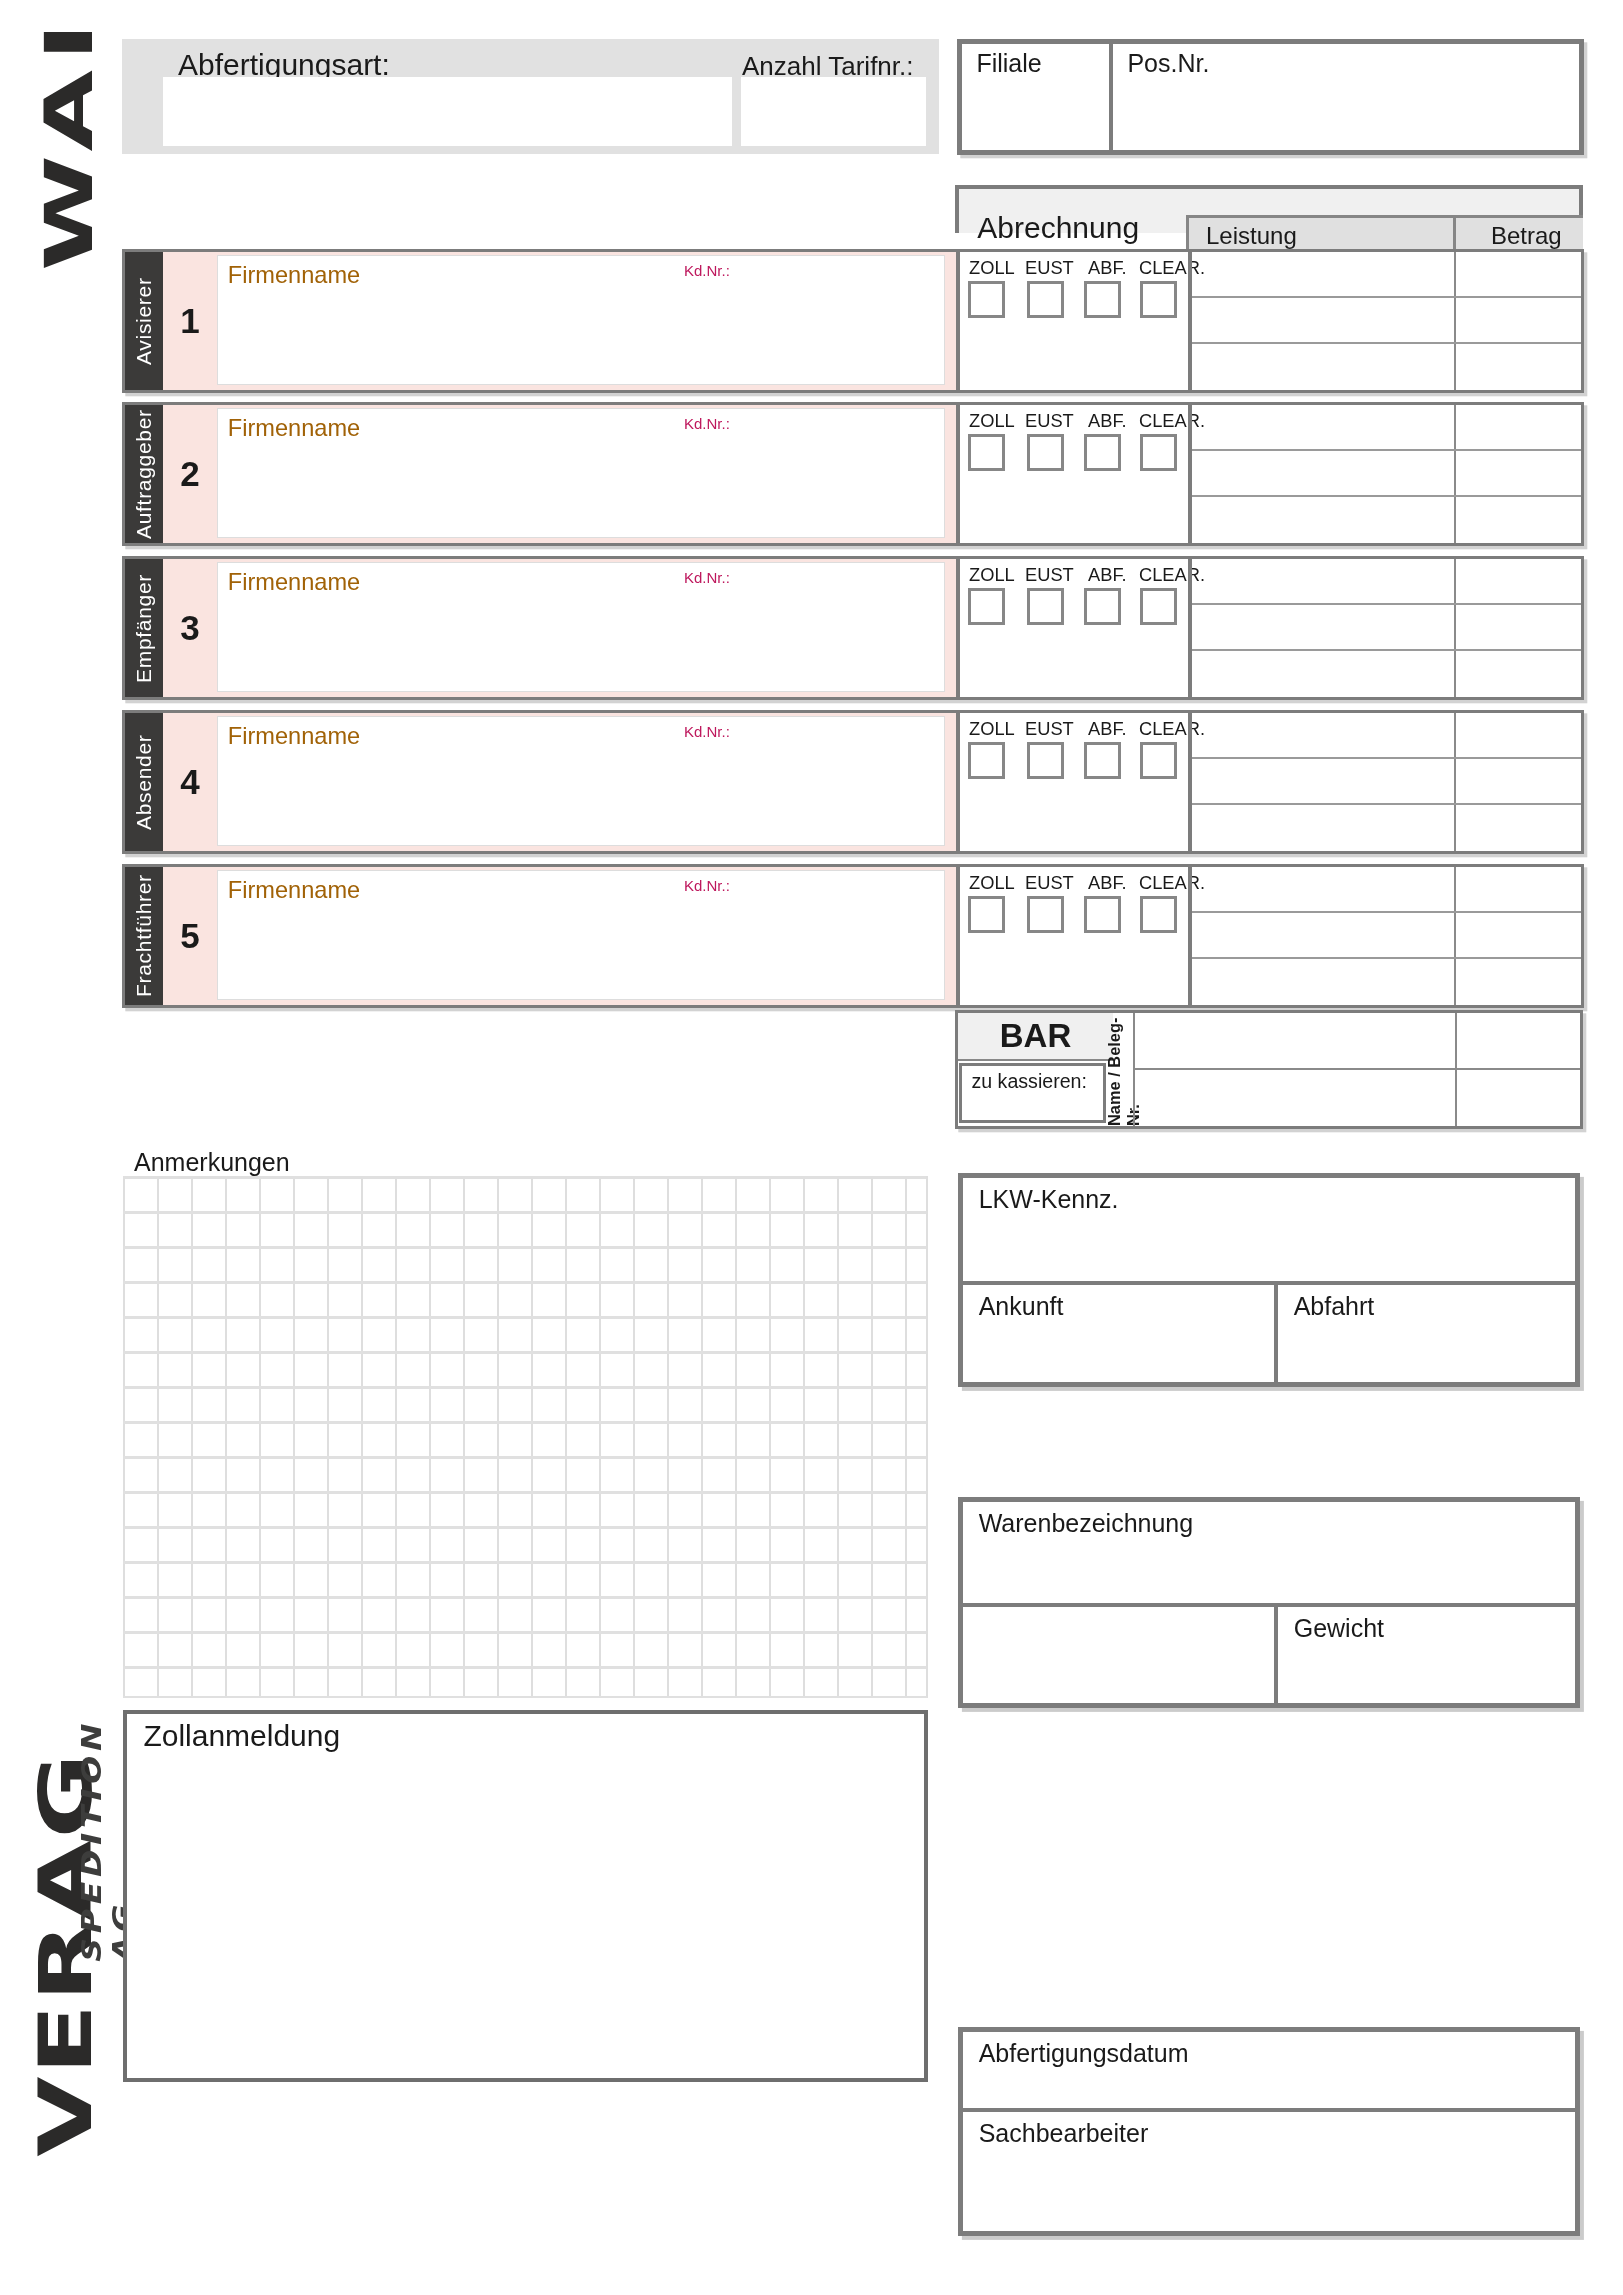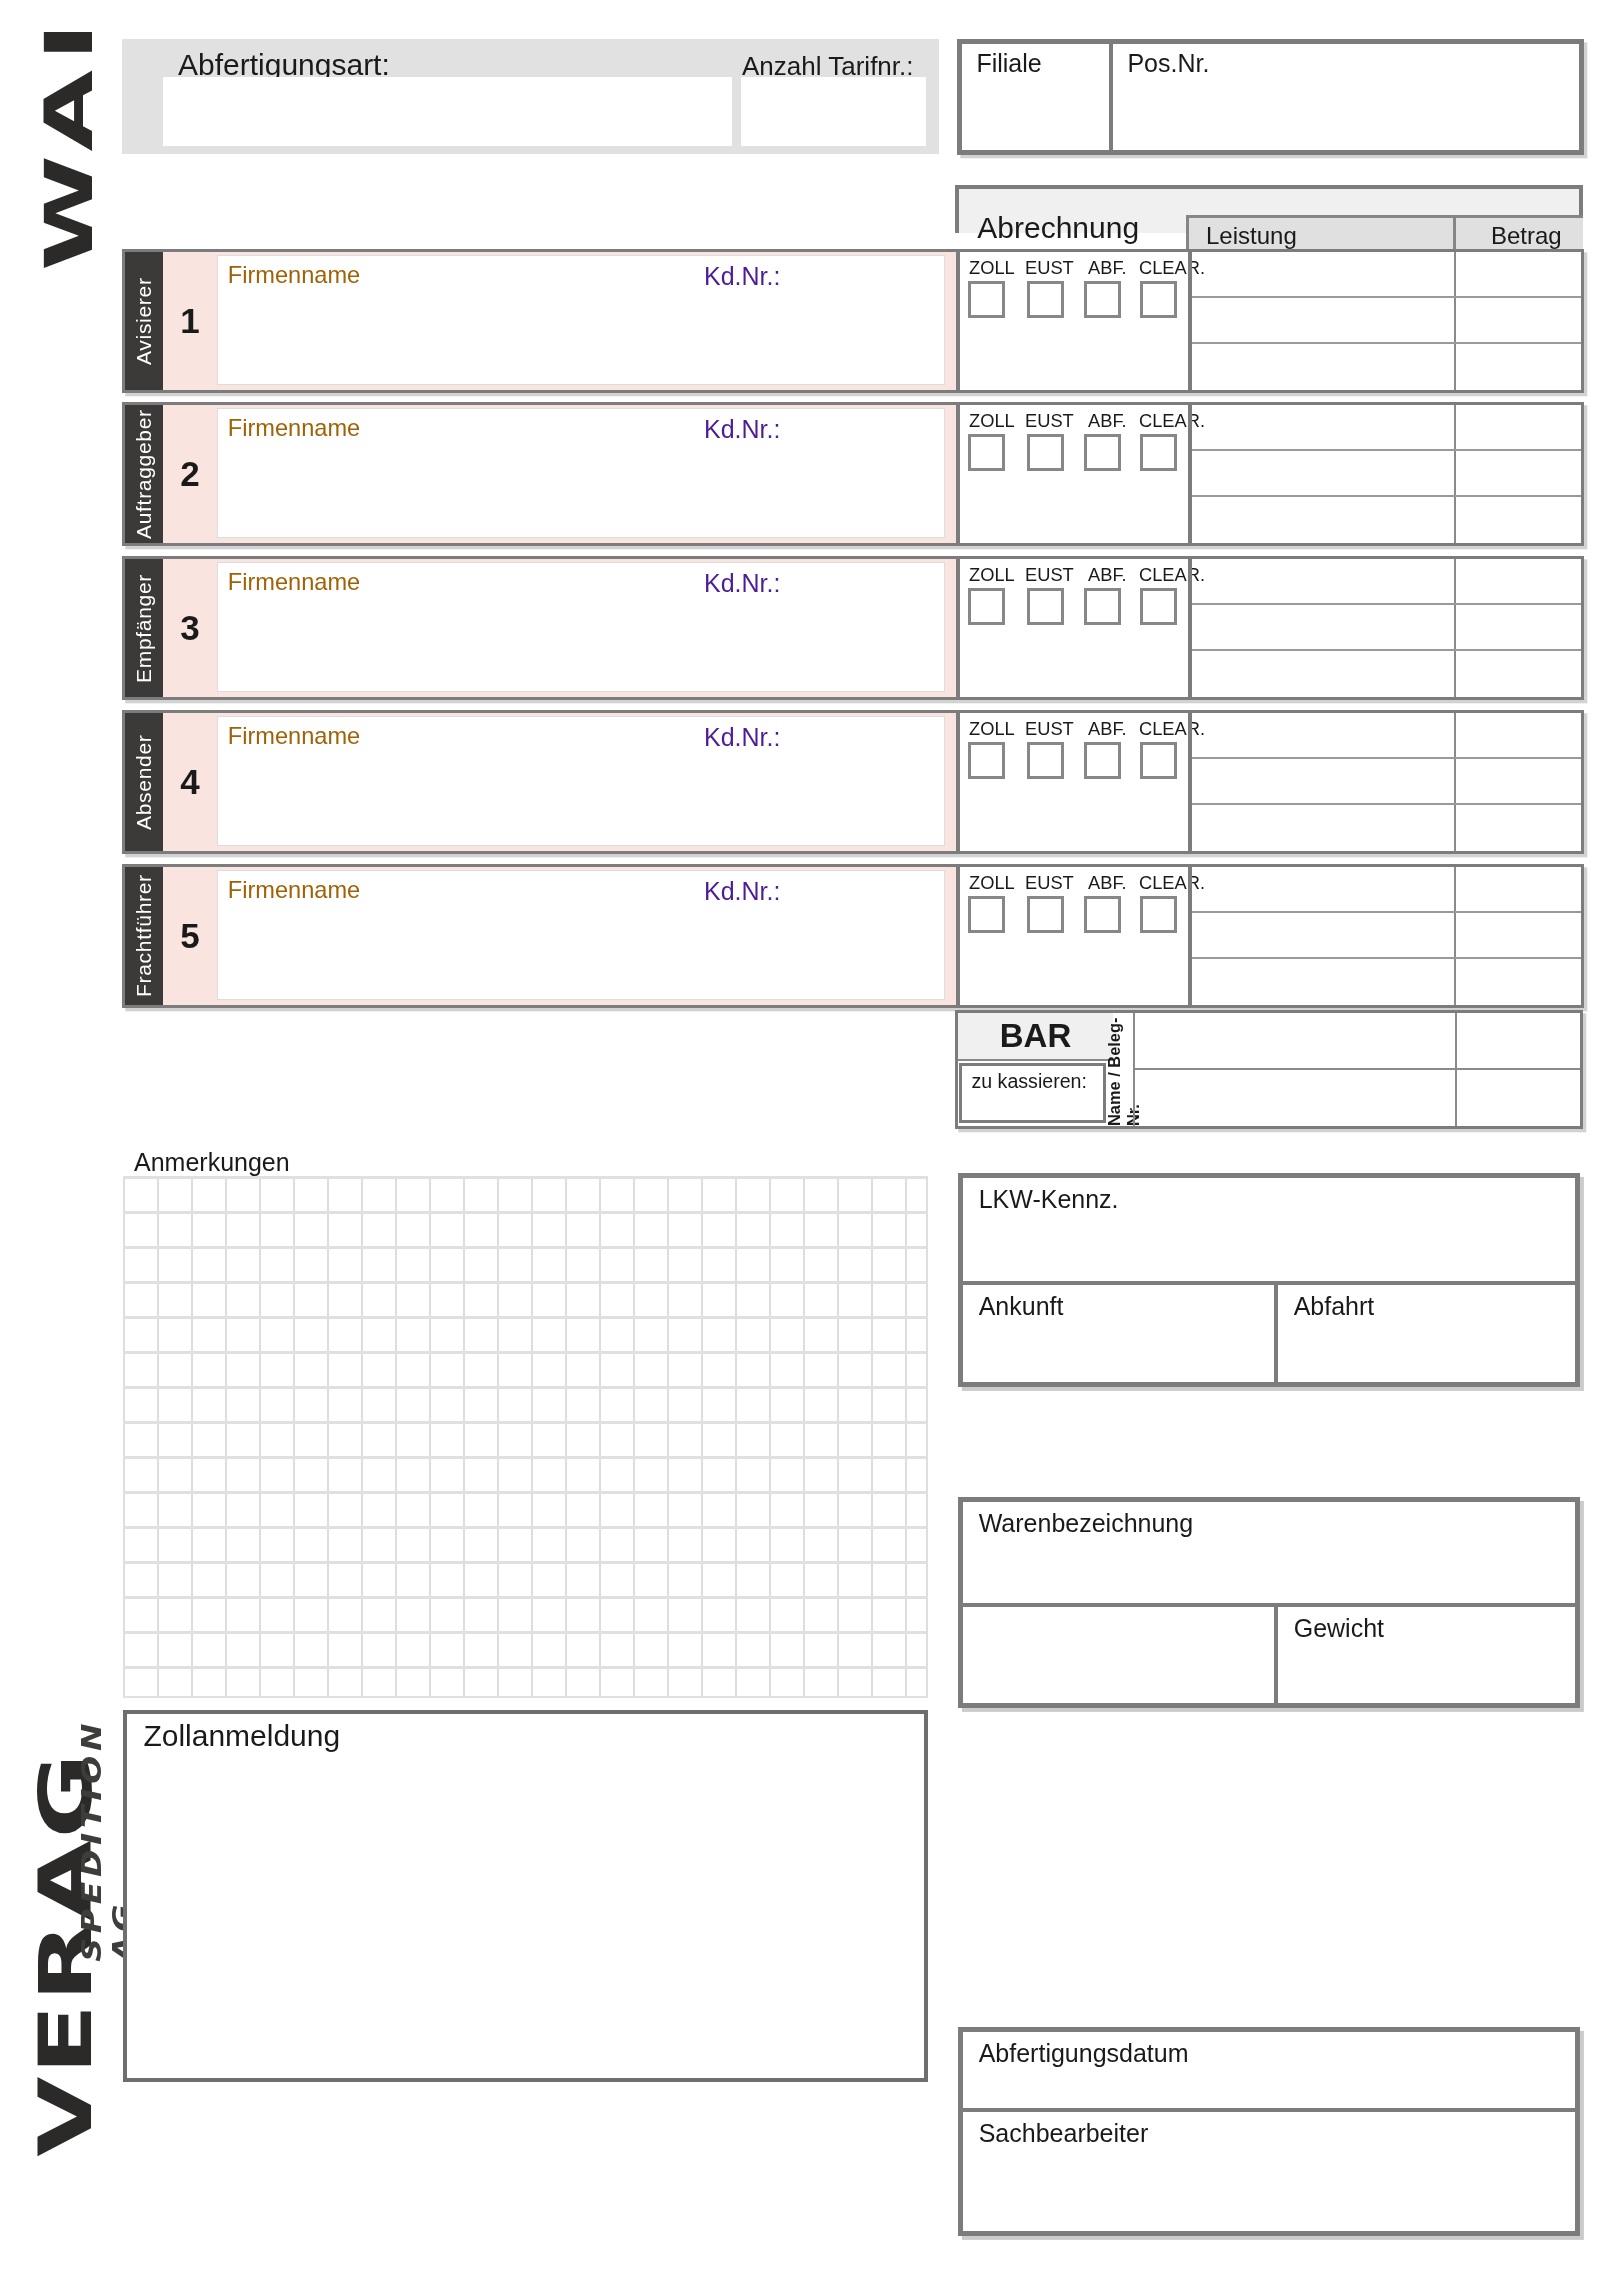--- a/index.html
+++ b/index.html
@@ -61,21 +61,21 @@
   .party-row{left:122px;width:1462px;height:144px;border:3.9px solid var(--border-gray);background:#fff;
     box-shadow:3.3px 3.3px 0 rgba(125,125,125,.35);}
   .row-inner{position:absolute;inset:0;}
   .tab{position:absolute;left:0;top:0;width:38px;height:100%;background:var(--tab-dark);
     color:#fff;font-size:21px;letter-spacing:0.7px;}
   .pinkzone{position:absolute;left:38px;top:0;width:793px;height:100%;background:var(--accent-pink);}
   .party-num{position:absolute;left:39px;top:0;width:52px;height:100%;display:flex;align-items:center;
     justify-content:center;font-size:35px;font-weight:bold;}
   .namebox{position:absolute;left:92px;top:2.6px;width:728px;height:130px;background:#fff;border:1.3px solid #ddd;}
   .firmenname-label{position:absolute;left:9.8px;top:6.5px;font-size:23.6px;color:#a16207;}
-  .kdnr-label{position:absolute;left:486px;top:6.5px;font-size:25px;color:#4c1d95;}
+  .kdnr-label{position:absolute;left:466px;top:6.5px;font-size:15px;color:#be185d;}
   .zone-divider{position:absolute;left:831px;top:0;width:3.9px;height:100%;background:var(--border-gray);}
   .cb-label{position:absolute;top:5.2px;font-size:18.3px;}
   .cb-z{left:844px}.cb-e{left:900px}.cb-a{left:963px}.cb-c{left:1014px}
   .checkbox{position:absolute;top:29px;width:37px;height:37px;border:3.9px solid #878787;background:#fff;}
   .bx-z{left:843px}.bx-e{left:902px}.bx-a{left:959px}.bx-c{left:1015px}
   .l-divider{position:absolute;left:1063px;top:0;width:3.9px;height:100%;background:var(--border-gray);}
   .b-divider{position:absolute;left:1329px;top:0;width:2px;height:100%;background:#8a8a8a;}
   .hline{position:absolute;left:1067px;right:0;height:2px;background:var(--line-gray);}
   .hl1{top:44px}.hl2{top:90px}
   .lcell{position:absolute;left:1069px;width:258px;height:42px;}

